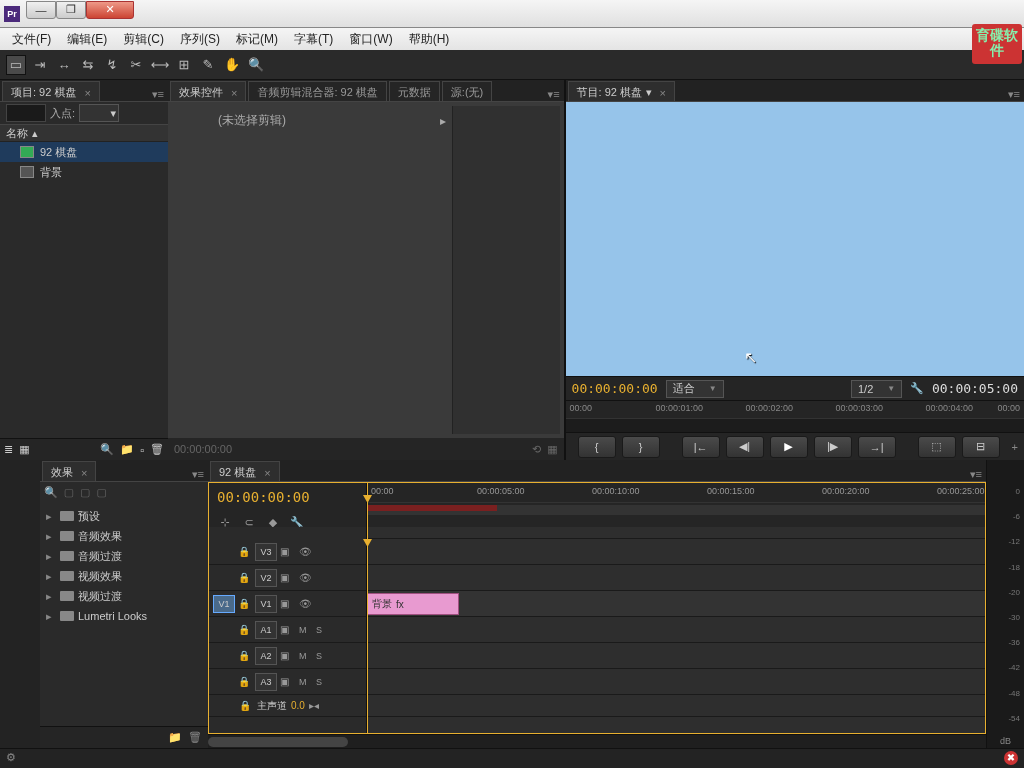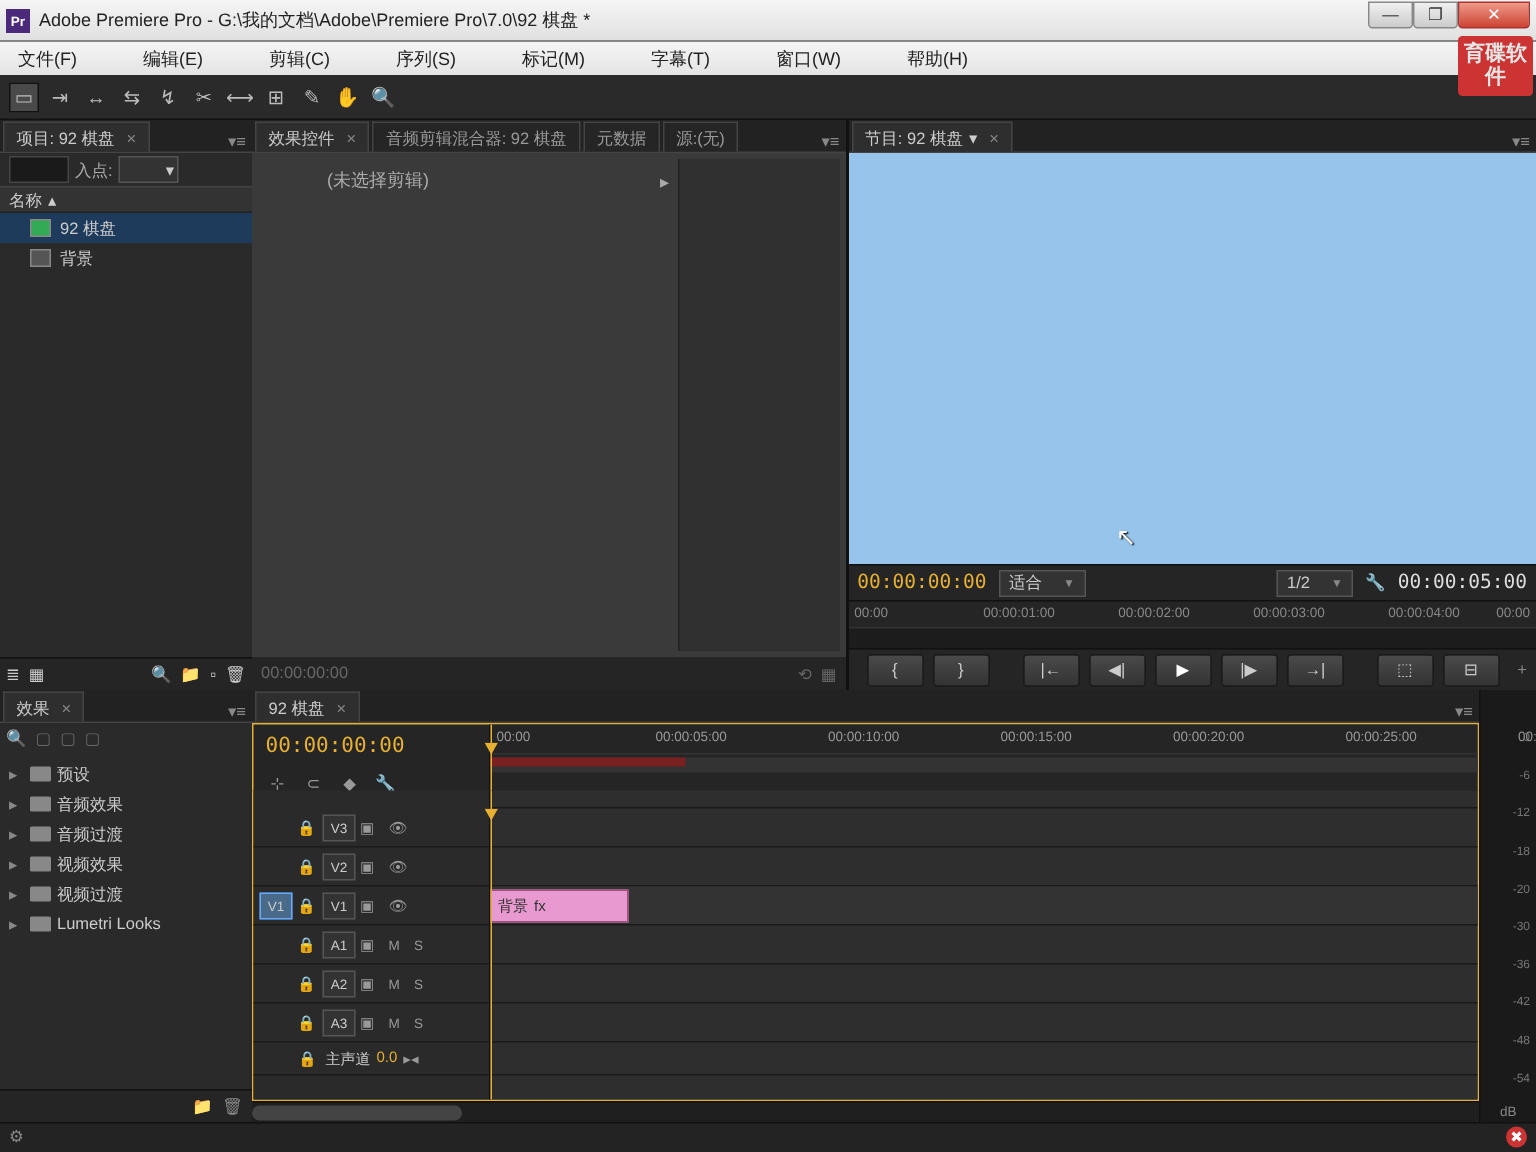--- a/index.html
+++ b/index.html
@@ -5,30 +5,30 @@
 * { margin: 0; padding: 0; box-sizing: border-box; font-family: "Microsoft YaHei", Arial, sans-serif; }
 body { background: #232323; color: #ccc; font-size: 11px; overflow: hidden; width: 1024px; height: 768px; }
 
 
 .titlebar { height: 28px; background: linear-gradient(#f5f5f5,#e0e0e0); display: flex; align-items: center; padding: 0 4px; border-bottom: 1px solid #888; }
 .titlebar .icon { width: 16px; height: 16px; background: #4b2a7b; margin-right: 6px; display:flex;align-items:center;justify-content:center;color:#fff;font-size:9px;font-weight:bold; }
 .titlebar .title { color: #222; font-size: 12px; flex: 1; }
 .winbtns { display: flex; gap: 0; margin-top:-8px;}
 .winbtn { width: 30px; height: 18px; display:flex;align-items:center;justify-content:center;font-size:11px;color:#333;border:1px solid #888;background:linear-gradient(#f0f0f0,#ccc);border-radius:0 0 3px 3px; }
 .winbtn.close { background: linear-gradient(#e98,#c43); color:#fff;border-color:#a33; width:48px;}
-.watermark { position:absolute; top:24px; right:2px; width:50px;height:40px;background:#c33;color:#e5e5e5;font-size:14px;text-align:center;padding-top:4px;border-radius:3px;font-weight:bold;line-height:15px;z-index:100; }
-
-.menubar { height: 22px; background: linear-gradient(#f5f5f5,#e4e4e4); display: flex; align-items: center; padding: 0 4px; color:#222;gap:28px; }
+.watermark { position:absolute; top:24px; right:2px; width:50px;height:40px;background:#c33;color:#86efac;font-size:14px;text-align:center;padding-top:4px;border-radius:3px;font-weight:bold;line-height:15px;z-index:100; }
+
+.menubar { height: 22px; background: linear-gradient(#f5f5f5,#e4e4e4); display: flex; align-items: center; padding: 0 4px; color:#222; }
 .menubar span { padding: 0 8px; font-size:12px; cursor:default;}
 
 .toolbar { height: 30px; background: #2a2a2a; border-bottom: 1px solid #111; display: flex; align-items: center; padding: 0 6px; gap: 4px;}
 .toolbtn { width: 20px; height: 20px; display:flex;align-items:center;justify-content:center;color:#bbb;font-size:13px; }
 .toolbtn.active{ background:#4a4a4a; border:1px solid #111;}
 .topstrip{ display:flex; height:380px;}
-.botstrip{ display:flex; height:288px;}
+.botstrip{ display:flex; height:288px;padding-left:40px;}
 
 
 .panel { background: #2a2a2a; display: flex; flex-direction: column; }
 .tabbar { height: 22px; background: #222; display: flex; align-items: flex-end; border-bottom: 1px solid #444; }
 .tab { height: 20px; padding: 2px 8px 0 8px; background: #2e2e2e; border: 1px solid #444; border-bottom: none; margin-left: 2px; font-size: 11px; color: #ccc; display:flex;align-items:center;gap:4px;}
 .tab.x::after{content:"×";color:#888;margin-left:4px;}
 .tab.inactive{ background:#252525; color:#999; }
 .panel-menu{ margin-left:auto; padding:0 4px; color:#888;}
 
 
@@ -124,21 +124,20 @@
 .statusbar{ height:18px; background:#232323; border-top:1px solid #111; display:flex;align-items:center;padding:0 6px;}
 .statusbar .err{ margin-left:auto; width:14px;height:14px;background:#c33;border-radius:50%;display:flex;align-items:center;justify-content:center;color:#fff;font-size:10px;}
 
 .cursor{ position:absolute; left:744px; top:348px; font-size:16px; color:#fff; text-shadow:1px 1px 1px #000; pointer-events:none; z-index:200;}
 </style>
 </head>
 <body>
 
 <div class="titlebar">
   <div class="icon">Pr</div>
-  <div class="title">Adobe Premiere Pro - G:\我的文档\Adobe\Premiere Pro\7.0\92 棋盘 *</div>
   <div class="winbtns">
     <div class="winbtn">—</div>
     <div class="winbtn">❐</div>
     <div class="winbtn close">✕</div>
   </div>
 </div>
 <div class="watermark">育碟软件</div>
 
 <div class="menubar">
   <span>文件(F)</span>

